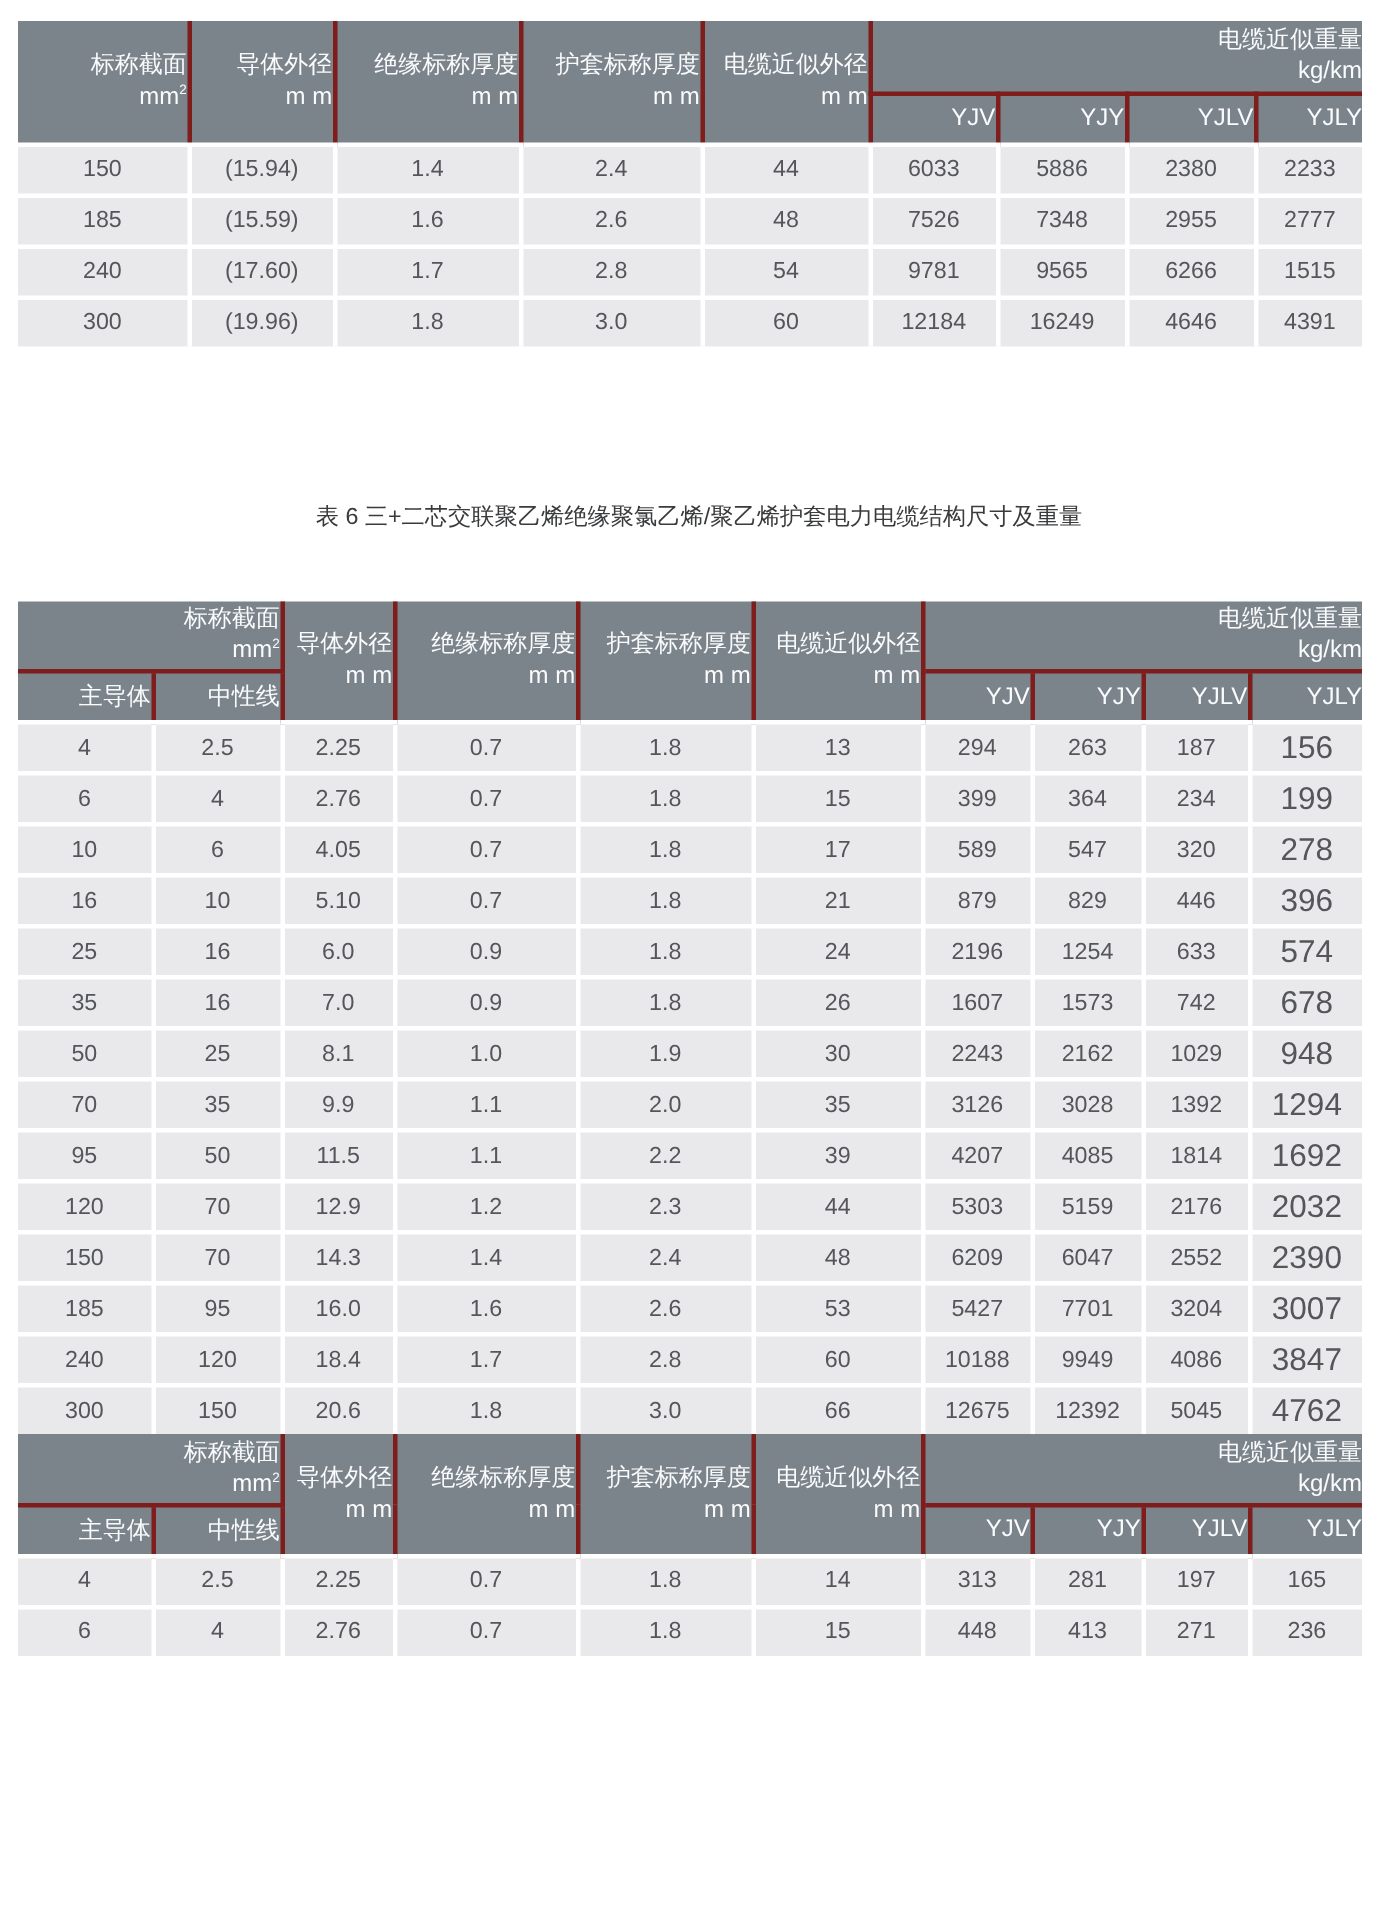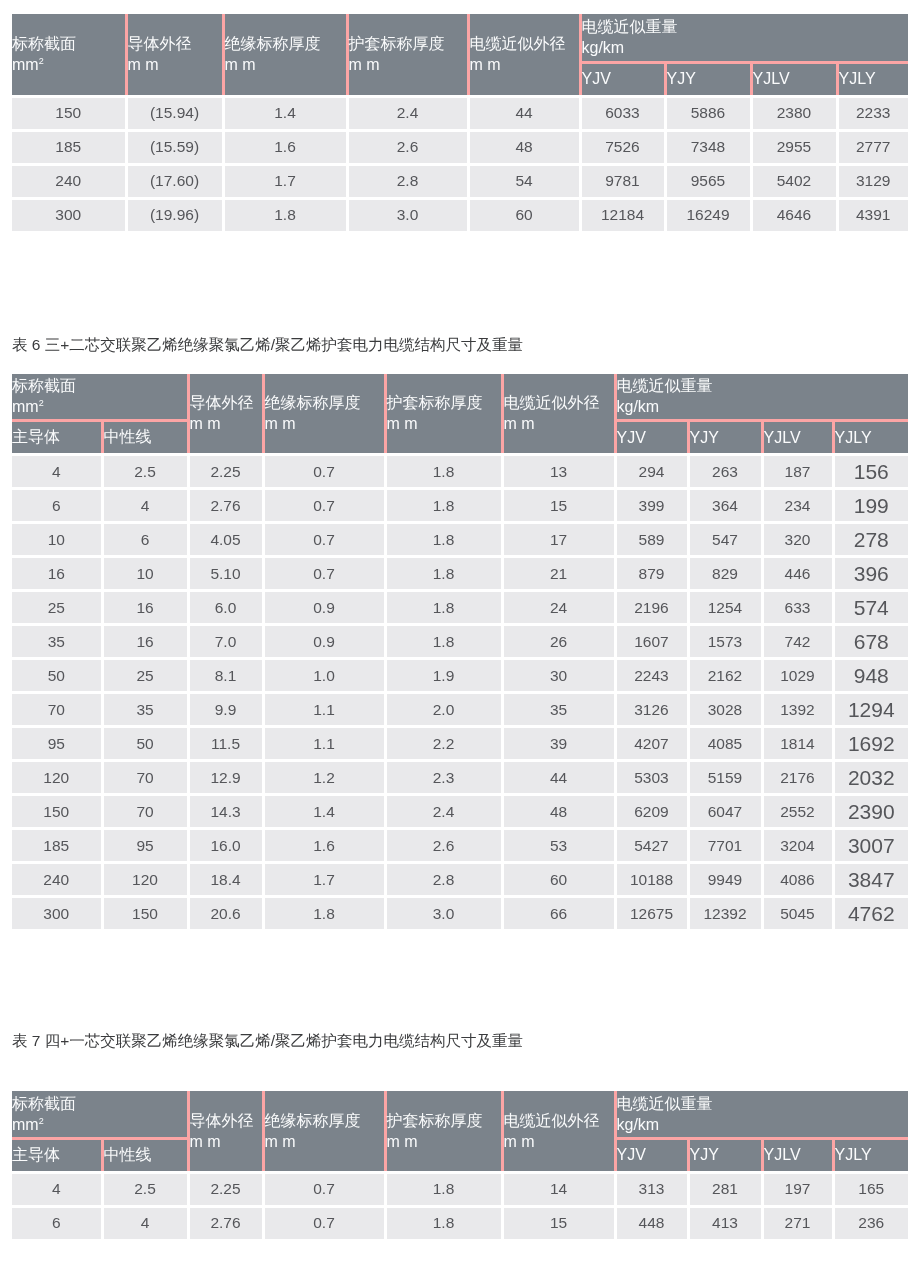--- a/index.html
+++ b/index.html
@@ -22,24 +22,24 @@
     table-layout: fixed;
     width: 896px;
     margin-left: 12px;
   }
 
   th {
     background: #7b838b;
     color: #fafbfc;
     font-weight: 400;
     font-size: 16px;
-    text-align: left;
+    text-align: right;
     vertical-align: middle;
     padding: 0;
-    border: 3px solid #fca5a5;
+    border: 3px solid #7f1d1d;
   }
   td {
     background: #e9e9eb;
     color: #55565a;
     font-size: 15.5px;
     text-align: center;
     vertical-align: middle;
     height: 31px;
     padding: 0;
     border: 3px solid #ffffff;
@@ -82,21 +82,21 @@
   .tbc col:nth-child(10) { width: 75px; }
 
   .table-a { margin-top: 14px; }
   .table-title {
     margin: 0 0 0 12px;
     font-size: 15.5px;
     line-height: 20px;
     color: #3a3b3d;
     font-weight: 400;
   }
-  .title-6 { margin-top: 104px; margin-bottom: 19px; }
+  .title-6 { margin-top: 104px; margin-bottom: 46px; text-align: center; }
   .title-7 { margin-top: 102px; margin-bottom: 40px; }
   .table-c { margin-bottom: 20px; }
 </style>
 </head>
 <body>
 
 <div class="page">
 
   <table class="table-a">
     <colgroup>
@@ -168,22 +168,22 @@
           <td>2777</td>
         </tr>
         <tr>
           <td>240</td>
           <td>(17.60)</td>
           <td>1.7</td>
           <td>2.8</td>
           <td>54</td>
           <td>9781</td>
           <td>9565</td>
-          <td>5402</td>
-          <td>3129</td>
+          <td>6266</td>
+          <td>1515</td>
         </tr>
         <tr>
           <td>300</td>
           <td>(19.96)</td>
           <td>1.8</td>
           <td>3.0</td>
           <td>60</td>
           <td>12184</td>
           <td>16249</td>
           <td>4646</td>
@@ -408,21 +408,20 @@
           <td>3.0</td>
           <td>66</td>
           <td>12675</td>
           <td>12392</td>
           <td>5045</td>
           <td class="serif">4762</td>
         </tr>
       </tbody>
   </table>
 
-  <p class="table-title title-7">表 7 四+一芯交联聚乙烯绝缘聚氯乙烯/聚乙烯护套电力电缆结构尺寸及重量</p>
 
   <table class="tbc table-c">
     <colgroup>
       <col>
         <col>
       <col>
         <col>
       <col>
         <col>
       <col>

